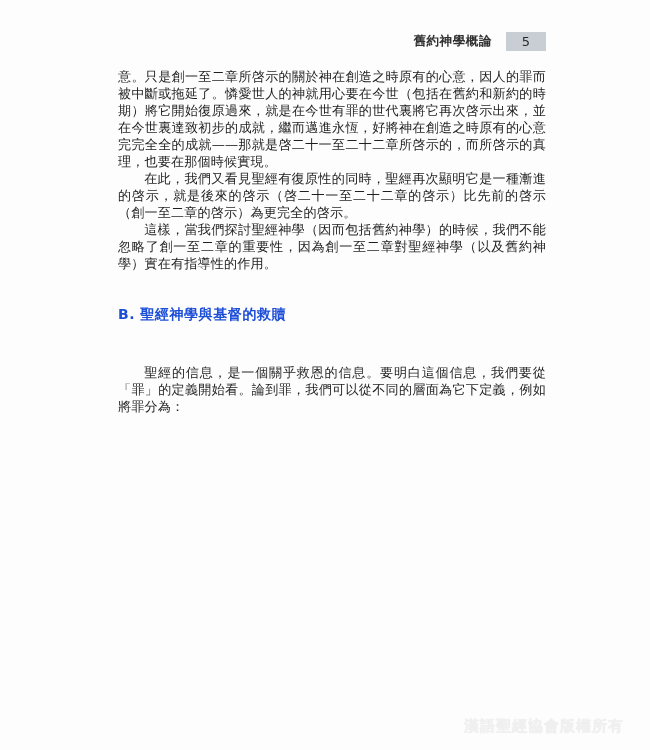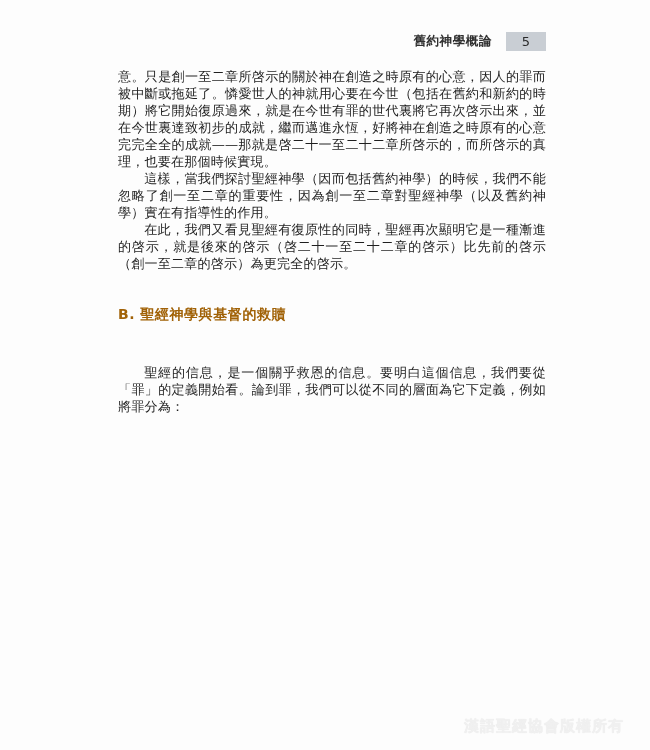--- a/index.html
+++ b/index.html
@@ -80,21 +80,21 @@
     text-indent: 2em;
   }
 
   
   .section-heading {
     margin: 34px 0 24px 0;
     font-family: "DejaVu Sans", "Liberation Sans", sans-serif;
     font-size: 14px;
     font-weight: bold;
     letter-spacing: 0.6px;
-    color: #a16207;
+    color: #1d4ed8;
   }
   .section-heading .label {
     margin-right: 5px;
   }
 
   
   .sub-heading {
     margin: 30px 0 4px 0;
     font-size: 13.4px;
     font-weight: bold;
@@ -125,23 +125,23 @@
 
   <div class="running-head">
     <span class="running-head-title">舊約神學概論</span>
     <span class="page-number-box">5</span>
   </div>
 
   <div class="content">
 
     <p class="body-par">意。只是創一至二章所啓示的關於神在創造之時原有的心意，因人的罪而被中斷或拖延了。憐愛世人的神就用心要在今世（包括在舊約和新約的時期）將它開始復原過來，就是在今世有罪的世代裏將它再次啓示出來，並在今世裏達致初步的成就，繼而邁進永恆，好將神在創造之時原有的心意完完全全的成就——那就是啓二十一至二十二章所啓示的，而所啓示的真理，也要在那個時候實現。</p>
 
+    <p class="body-par indent">在此，我們又看見聖經有復原性的同時，聖經再次顯明它是一種漸進的啓示，就是後來的啓示（啓二十一至二十二章的啓示）比先前的啓示（創一至二章的啓示）為更完全的啓示。</p>
+
     <p class="body-par indent">這樣，當我們探討聖經神學（因而包括舊約神學）的時候，我們不能忽略了創一至二章的重要性，因為創一至二章對聖經神學（以及舊約神學）實在有指導性的作用。</p>
-
-    <p class="body-par indent">在此，我們又看見聖經有復原性的同時，聖經再次顯明它是一種漸進的啓示，就是後來的啓示（啓二十一至二十二章的啓示）比先前的啓示（創一至二章的啓示）為更完全的啓示。</p>
 
     <h2 class="section-heading">
       <span class="label">B.</span><span>聖經神學與基督的救贖</span>
     </h2>
 
 
     <div class="spacer-md"></div>
 
 
     <p class="body-par indent">聖經的信息，是一個關乎救恩的信息。要明白這個信息，我們要從「罪」的定義開始看。論到罪，我們可以從不同的層面為它下定義，例如將罪分為：</p>

